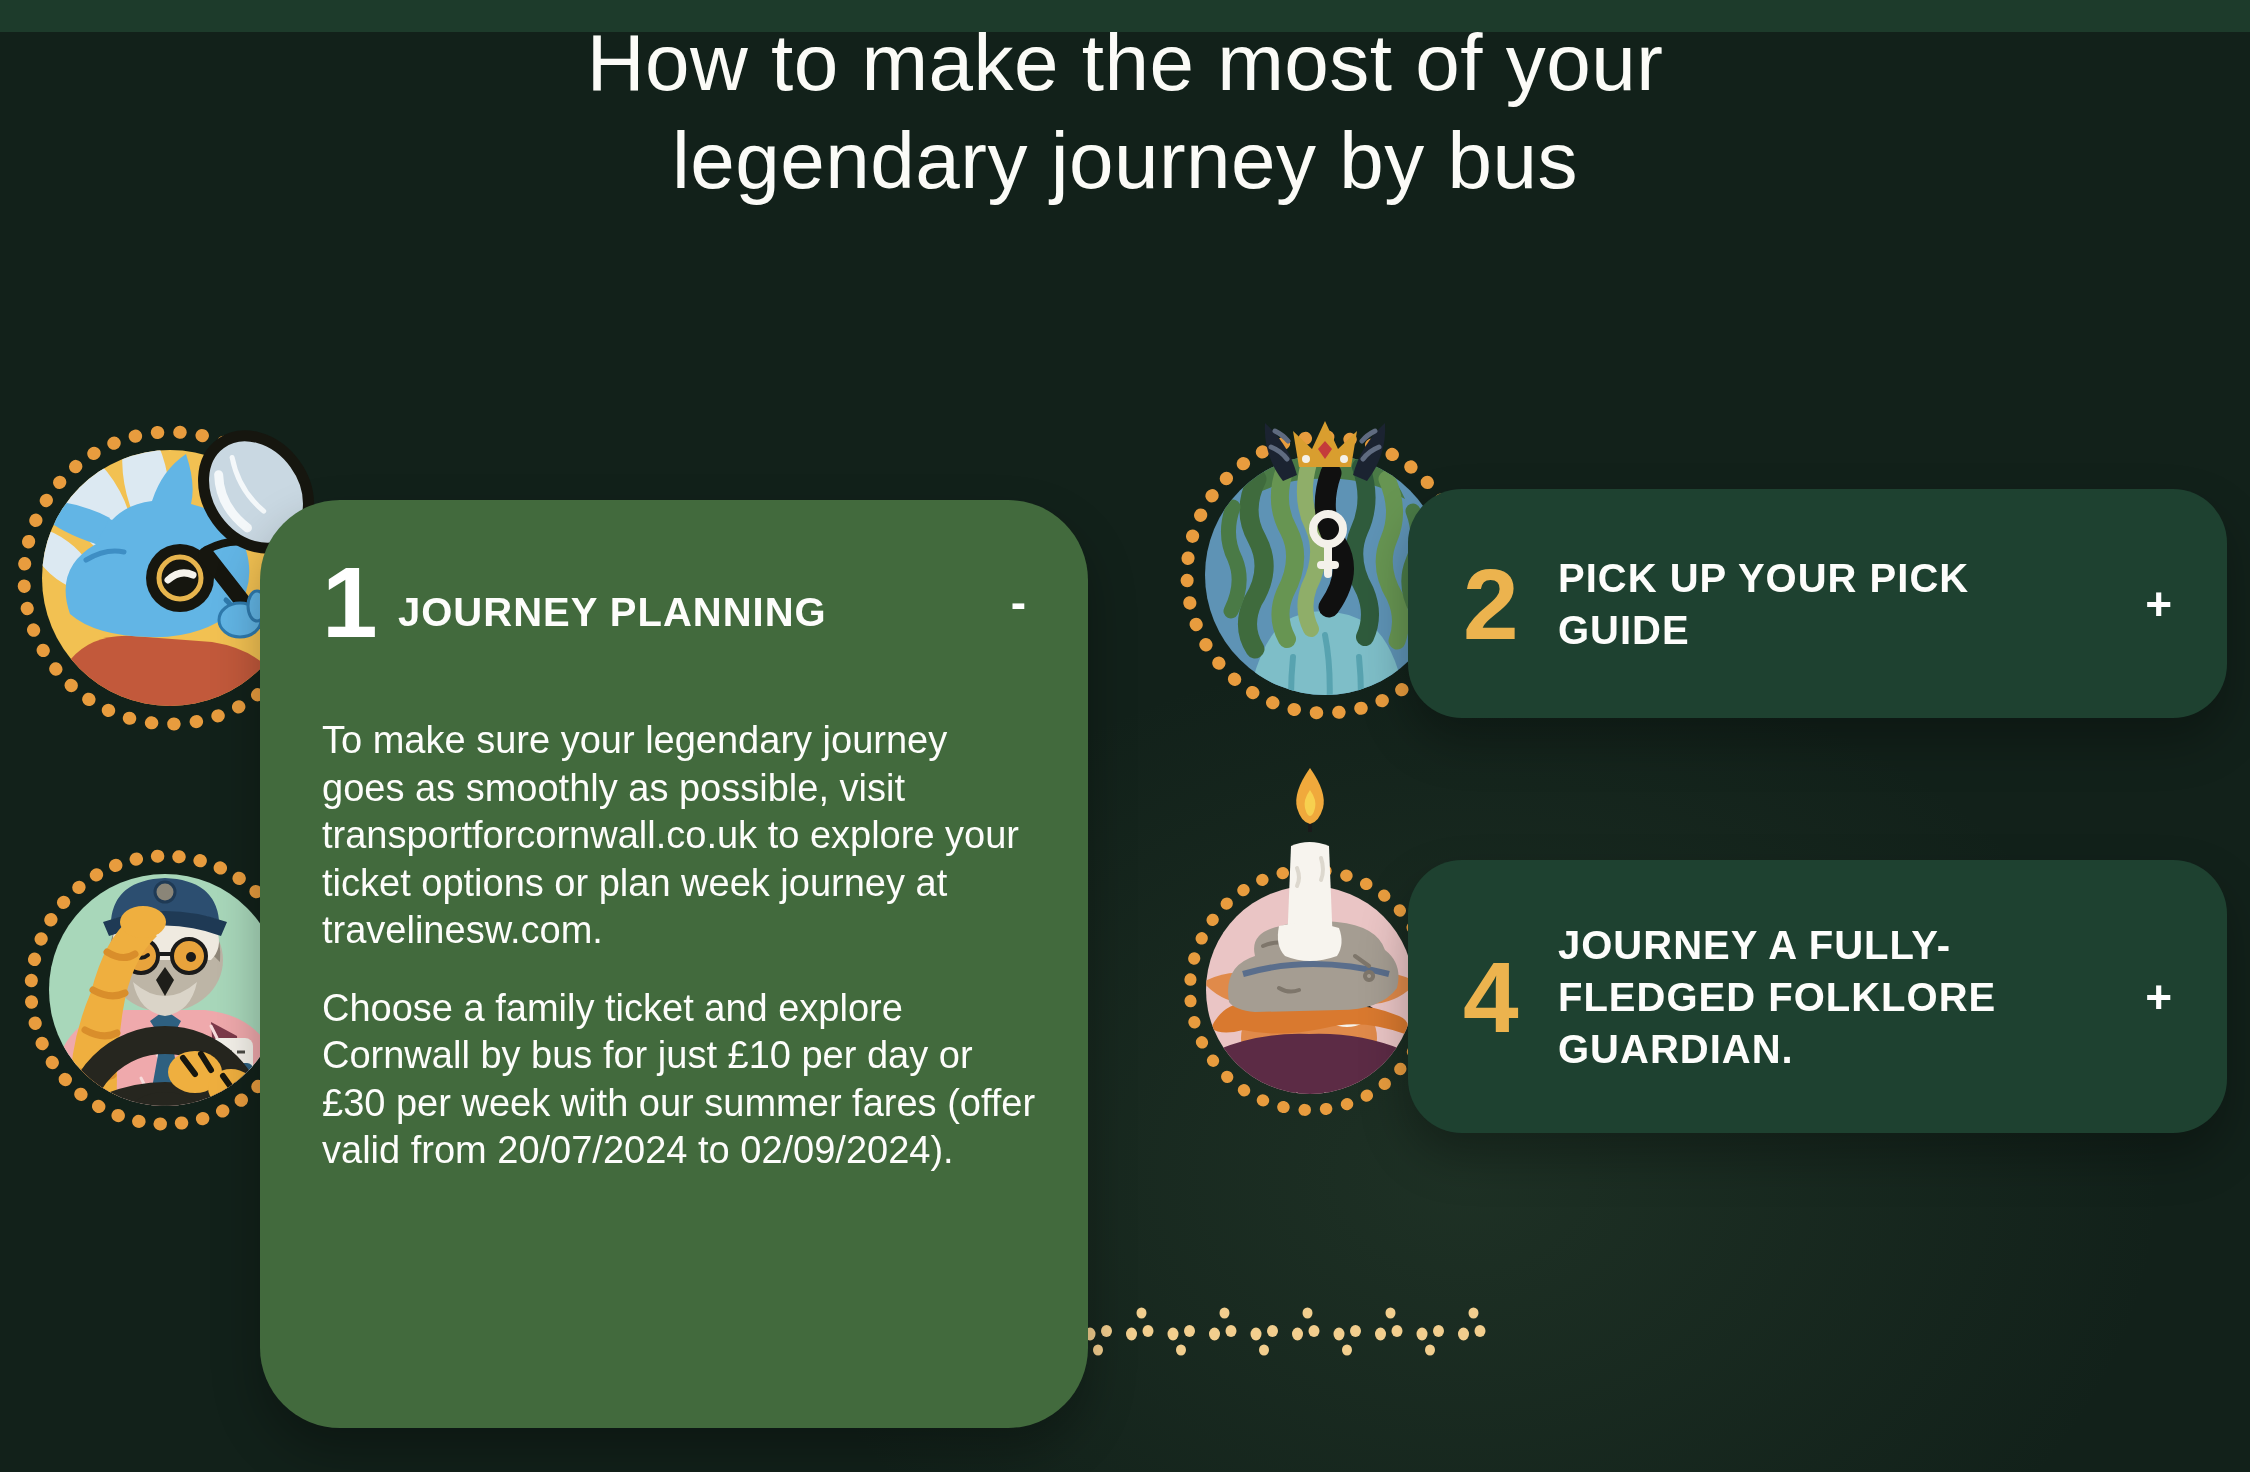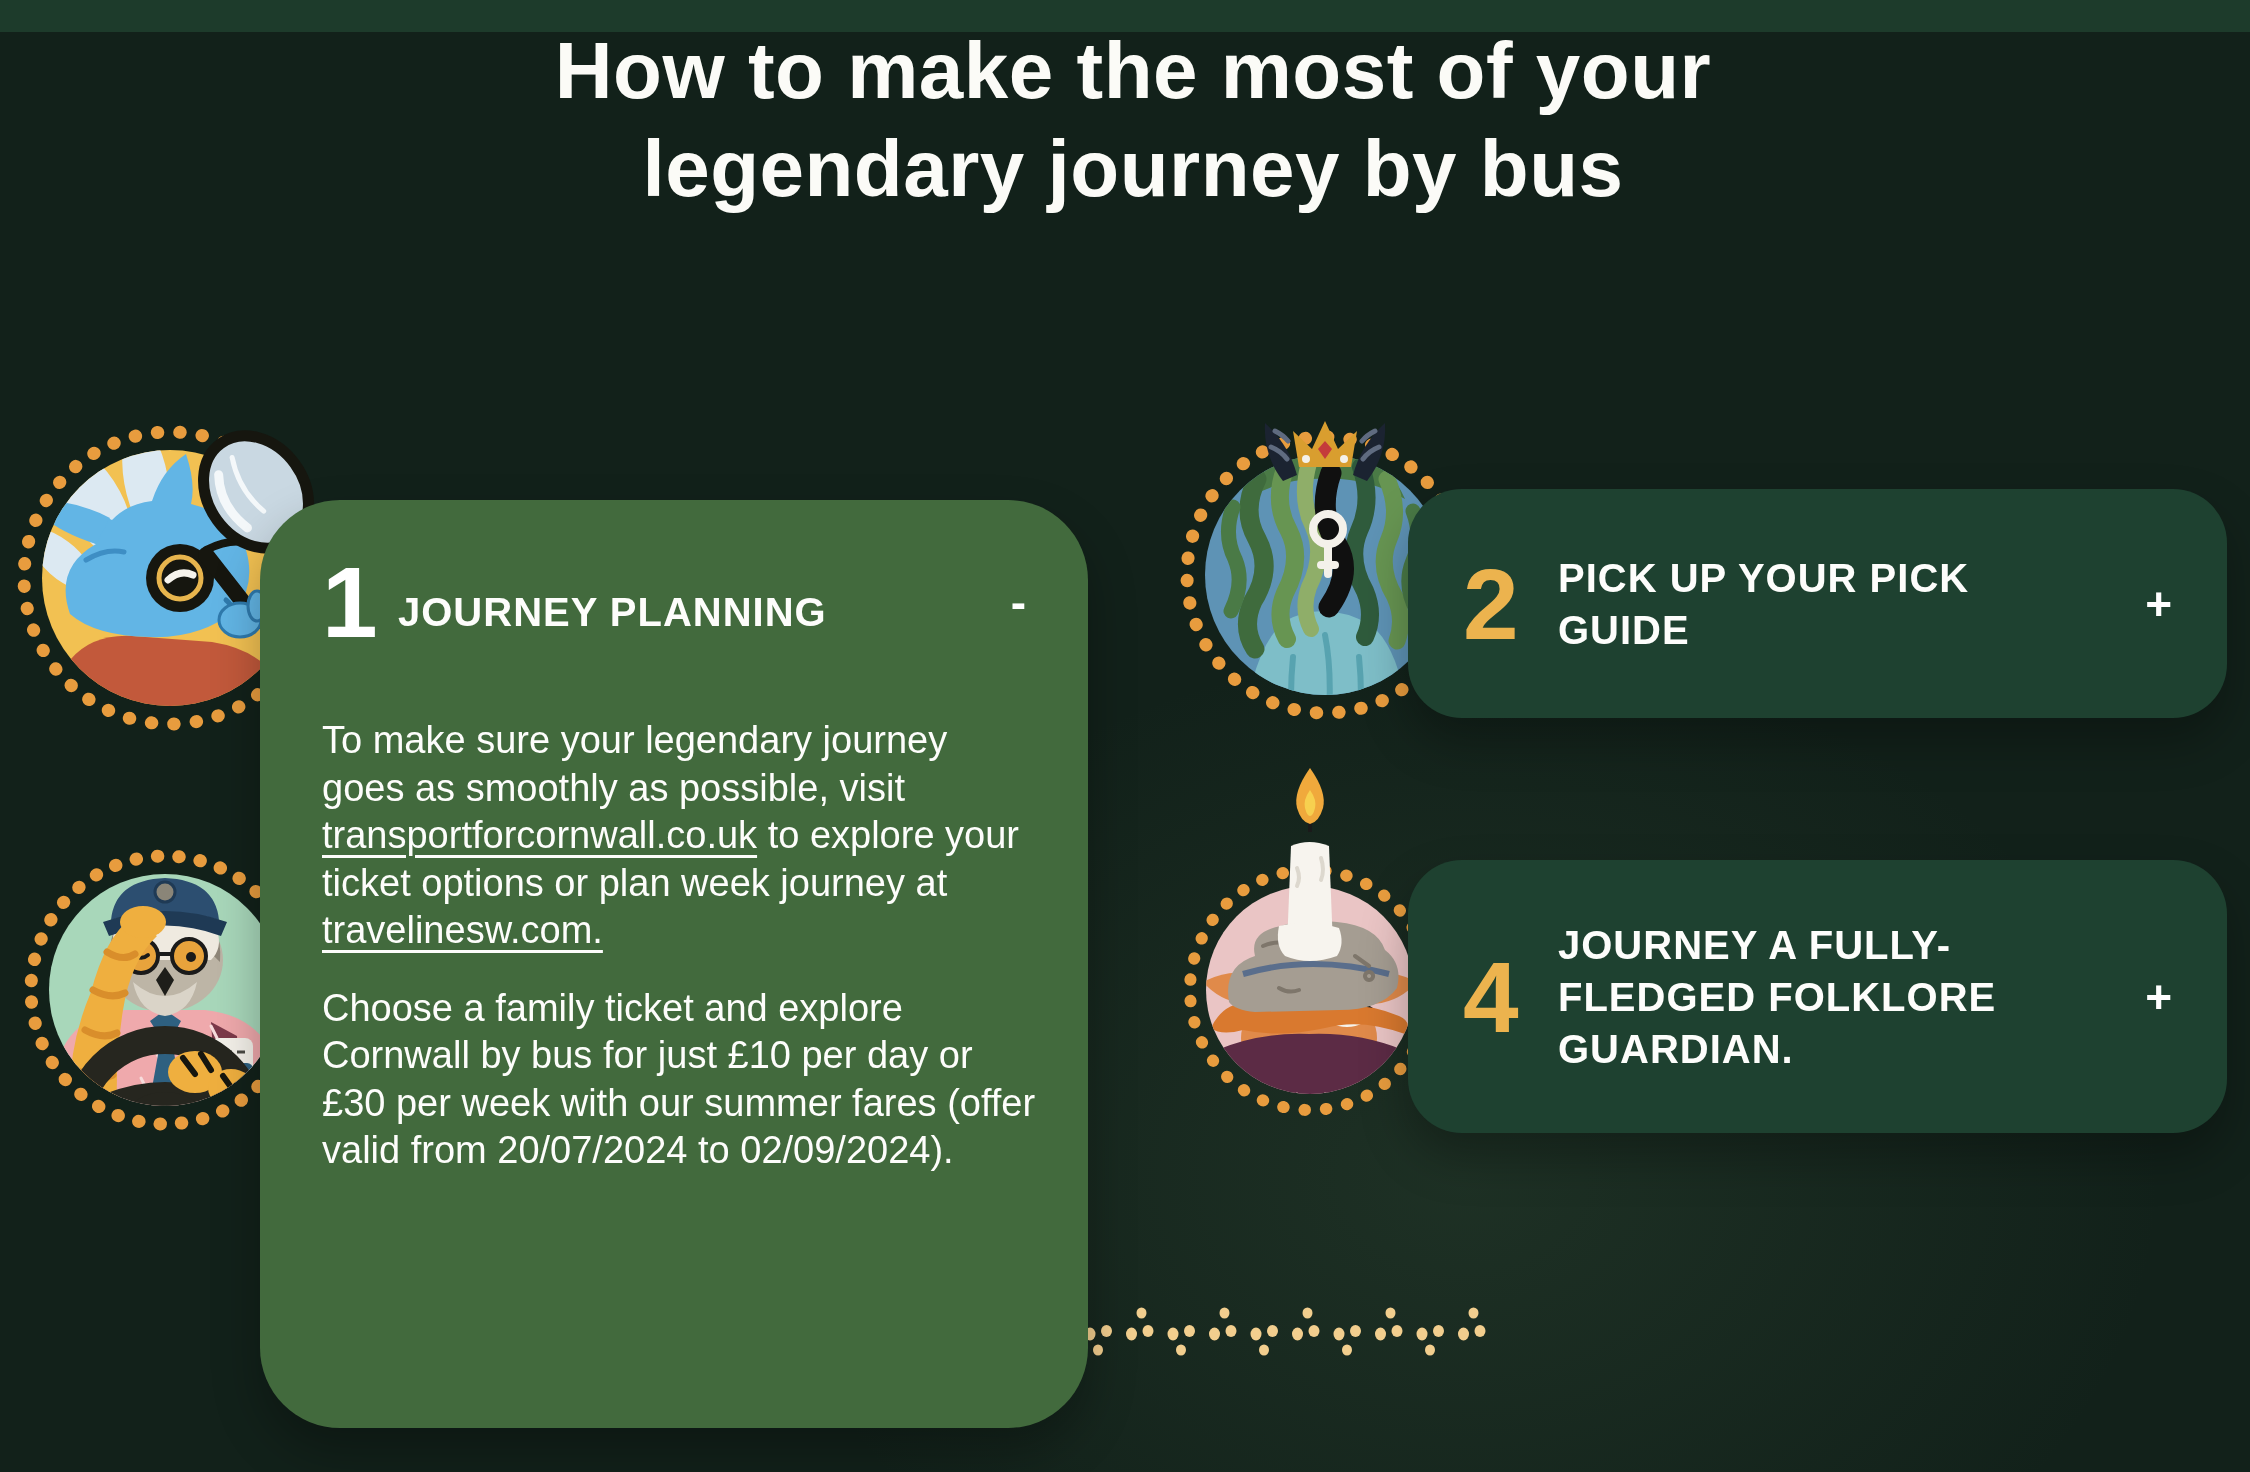--- a/index.html
+++ b/index.html
@@ -1,21 +1,21 @@
 <!DOCTYPE html>
 <html style="--bg: #12211A; --strip: #1D3B2B; --card-open: #426A3D; --card-closed: #1E4130; --accent: #ECB34E;"><head>
 <meta charset="utf-8">
 <style>
   html,body{margin:0;padding:0;background:#0d1812;}
   .page{position:relative;width:2250px;height:1472px;overflow:hidden;
     background:radial-gradient(1000px 760px at 65% 80%, rgba(78,112,80,.20), rgba(78,112,80,0) 70%), var(--bg,#12211A);
     font-family:"Liberation Sans","DejaVu Sans",sans-serif;color:#fff;}
   .top-strip{position:absolute;top:0;left:0;width:100%;height:32px;background:var(--strip,#1D3B2B);}
-  .page-title{position:absolute;top:14px;left:50%;transform:translateX(-50%);width:1175px;margin:8px;
-    font-size:80px;line-height:1.22;font-weight:bold;letter-spacing:.5px;text-align:center;color:#FBFBF7;}
+  .page-title{position:absolute;top:14px;left:50%;transform:translateX(-50%);width:1175px;margin:0;
+    font-size:80px;line-height:1.22;font-weight:normal;letter-spacing:.5px;text-align:center;color:#FBFBF7;}
   .badge{position:absolute;z-index:1;}
   #badge-1{left:0;top:408px;}
   #badge-2{left:15px;top:840px;}
   #badge-3{left:1165px;top:407px;}
   #badge-4{left:1159px;top:750px;}
   .card{position:absolute;z-index:2;box-sizing:border-box;box-shadow:0 24px 48px rgba(0,0,0,.28);}
   .card-open{left:260px;top:500px;width:828px;height:928px;border-radius:80px;
     background:var(--card-open,#426A3D);padding:52px 62px 0 62px;}
   .card-closed{background:var(--card-closed,#1E4130);border-radius:54px;display:flex;align-items:center;
     padding:0 55px;cursor:pointer;}
@@ -24,21 +24,21 @@
   .hdr{display:flex;align-items:center;cursor:pointer;width:100%;}
   .num{font-size:100px;line-height:1;font-weight:600;flex:0 0 auto;}
   .num-open{color:#FFFFFF;width:62px;}
   .num-closed{color:var(--accent,#ECB34E);width:95px;}
   .card-title{margin:0;font-size:40px;line-height:1.3;font-weight:bold;letter-spacing:1px;color:#FDFDFB;}
   .card-open .card-title{margin-left:14px;margin-top:19px;}
   .closed-title{width:480px;}
   .toggle{margin-left:auto;font-size:46px;font-weight:600;line-height:1;color:#FFFFFF;cursor:pointer;}
   .card-body{margin-top:65px;width:716px;font-size:38px;line-height:1.25;color:#FDFDFB;}
   .card-body p{margin:0 0 30px 0;}
-  .card-body a{color:inherit;text-decoration:underline;text-underline-offset:7px;text-decoration-thickness:2.5px;cursor:pointer;}
+  .card-body a{color:inherit;text-underline-offset:7px;text-decoration-thickness:2.5px;cursor:pointer;}
   .trail{position:absolute;left:1078px;top:1298px;z-index:1;}
 </style>
 </head>
 <body>
 
 <div class="page">
   <div class="top-strip"></div>
 
   <h1 class="page-title">How to make the most of your legendary journey by bus</h1>
 

